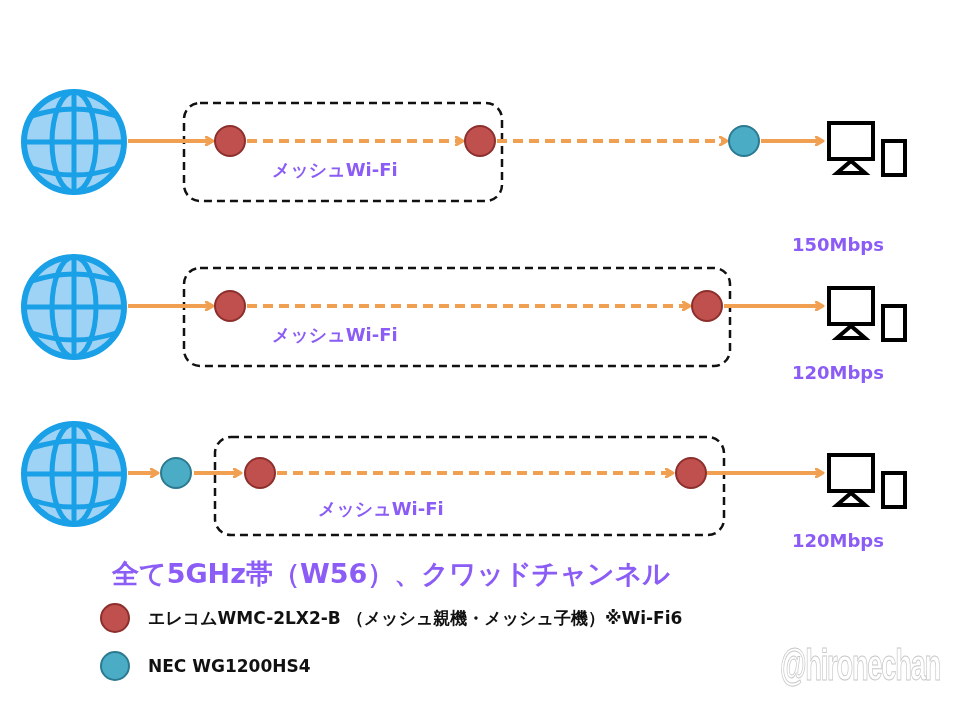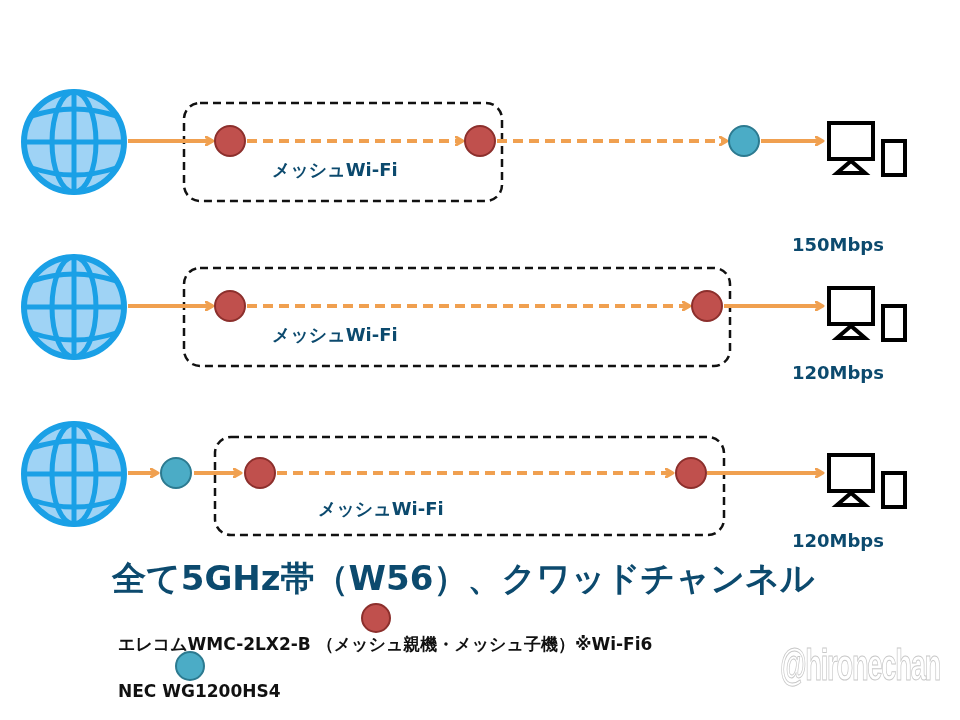--- a/index.html
+++ b/index.html
@@ -1,23 +1,23 @@
 <!DOCTYPE html>
 <html><head>
 <meta charset="utf-8">
 <style>
   html, body { margin: 0; padding: 0; background: #ffffff; }
   body { width: 960px; height: 720px; position: relative; overflow: hidden;
          font-family: "DejaVu Sans", sans-serif; }
   #stage { position: absolute; left: 0; top: 0; width: 960px; height: 720px; }
-  .txt { position: absolute; color: #0c4a6e; white-space: nowrap; }
+  .txt { position: absolute; color: #8b5cf6; white-space: nowrap; }
   .mesh-label { font-size: 18px; font-weight: bold; }
   .speed { font-size: 18px; font-weight: bold; }
-  .title { font-size: 34px; font-weight: bold; left: 112px; top: 556px; }
-  .legend-row { position: absolute; left: 100px; display: flex; align-items: center; flex-direction: column; }
+  .title { font-size: 27px; font-weight: bold; left: 112px; top: 556px; }
+  .legend-row { position: absolute; left: 100px; display: flex; align-items: center; }
   .legend-dot { width: 30px; height: 30px; border-radius: 50%; box-sizing: border-box; border: 2px solid; }
   .legend-text { margin-left: 18px; font-size: 17px; font-weight: bold; color: #111; }
   .watermark { position: absolute; left: 780px; top: 640px; font-size: 44px;
                font-family: "Liberation Sans", sans-serif; font-weight: bold;
                color: #fff; -webkit-text-stroke: 1px #c8c8c8; letter-spacing: -2px;
                transform: scaleX(0.62); transform-origin: left top; }
 </style>
 </head>
 <body>
 

